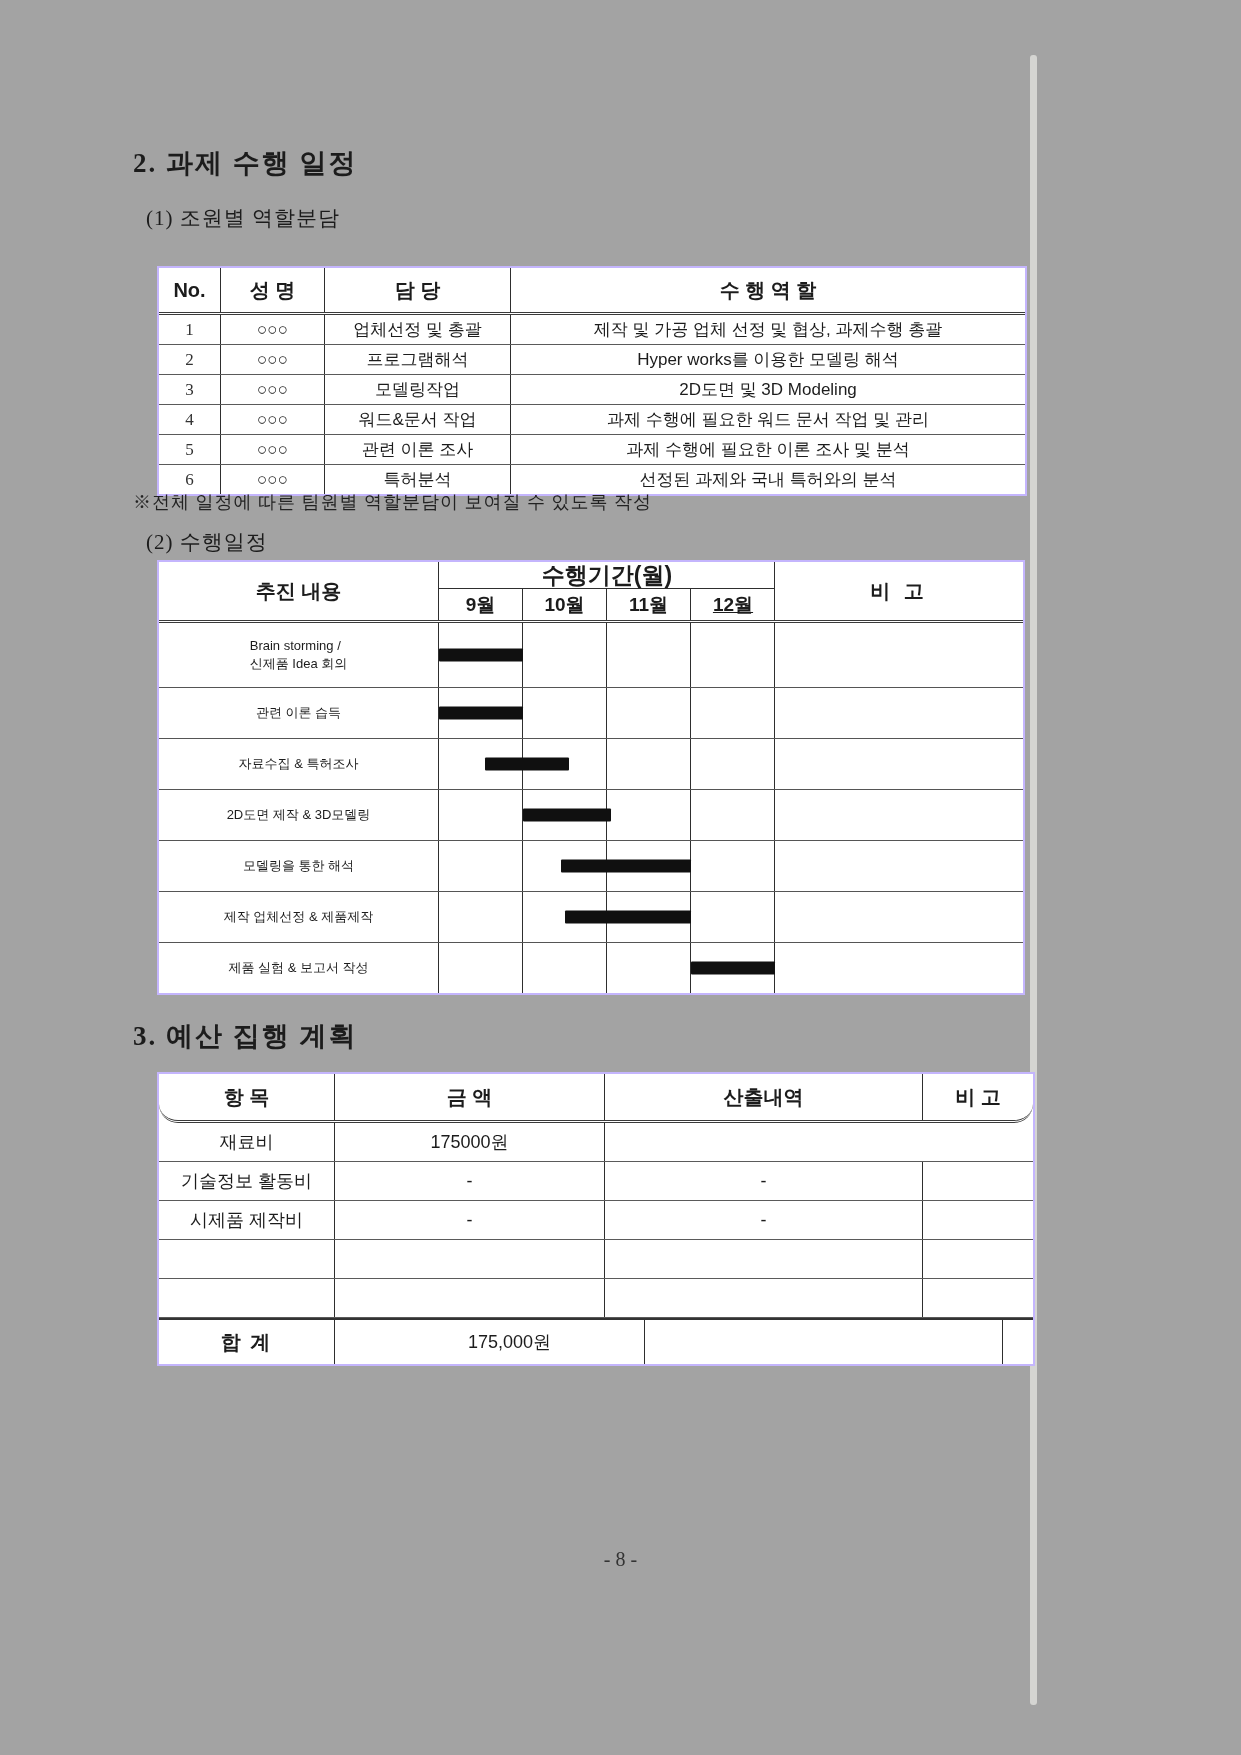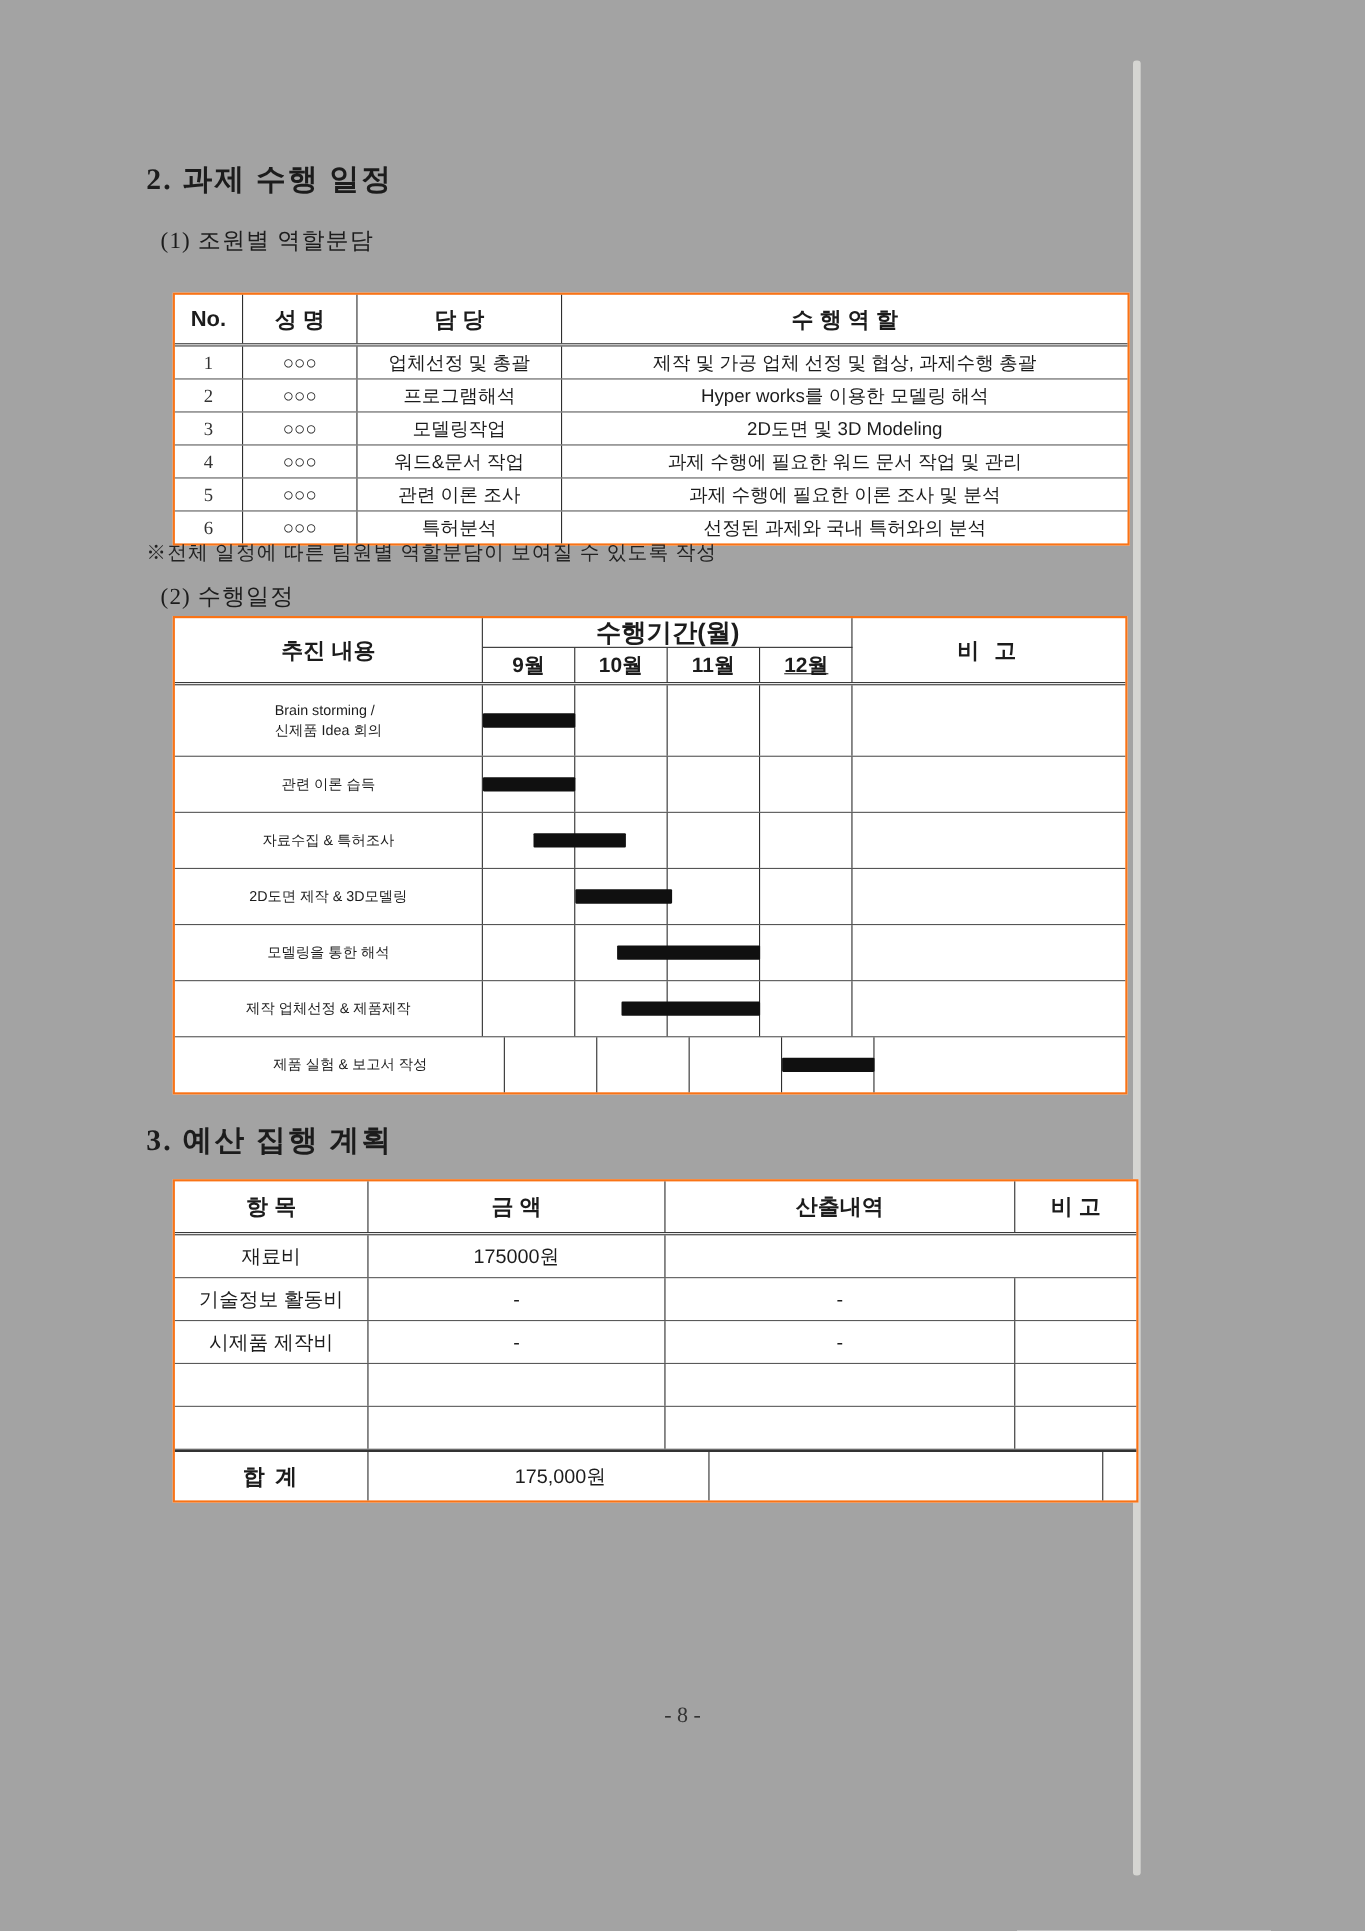--- a/index.html
+++ b/index.html
@@ -17,21 +17,21 @@
     background:#e9e9e6;opacity:.7;border-radius:3px;
   }
   .serif{font-family:"Liberation Serif","DejaVu Serif",serif;}
 
   .h-sec{position:absolute;font-size:27px;font-weight:bold;letter-spacing:2px;}
   .h-sub{position:absolute;font-size:21px;letter-spacing:1px;}
   .note{position:absolute;font-size:18px;letter-spacing:1px;color:#222;}
   .pagenum{position:absolute;width:100%;text-align:center;font-size:20px;color:#333;}
 
   
-  .tbl{position:absolute;border:2px solid #f97316;background:#fff;box-sizing:border-box;}
+  .tbl{position:absolute;border:2px solid #c4b5fd;background:#fff;box-sizing:border-box;}
 
   
   .r-row{display:grid;grid-template-columns:62px 104px 186px 1fr;border-bottom:1px solid #5a5a5a;}
   .r-row:last-child{border-bottom:none;}
   .r-row.head{height:44px;border-bottom:3px double #3a3a3a;}
   .r-row.head .cell{font-weight:bold;font-size:20px;}
   .r-row .cell{
     display:flex;align-items:center;justify-content:center;
     border-right:1px solid #2e2e2e;font-size:17px;height:100%;
     box-sizing:border-box;text-align:center;
@@ -49,36 +49,36 @@
   }
   .sh-task{grid-row:1/3;grid-column:1;border-right:1px solid #2e2e2e;
     display:flex;align-items:center;justify-content:center;font-weight:bold;font-size:20px;}
   .sh-period{grid-row:1;grid-column:2/6;border-bottom:1px solid #2e2e2e;
     display:flex;align-items:center;justify-content:center;font-weight:bold;font-size:23px;}
   .sh-m{grid-row:2;display:flex;align-items:center;justify-content:center;
     font-weight:bold;font-size:19px;border-right:1px solid #2e2e2e;}
   .sh-note{grid-row:1/3;grid-column:6;border-left:1px solid #2e2e2e;margin-left:-1px;
     display:flex;align-items:center;justify-content:center;font-weight:bold;font-size:20px;letter-spacing:4px;}
   .s-row{display:grid;grid-template-columns:280px 336px 1fr;border-bottom:1px solid #555;height:50px;}
-  .s-row:last-child{border-bottom:none;padding-left:20px;}
+  .s-row:last-child{border-bottom:none;}
   .s-row.tall{height:64px;}
   .s-task{display:flex;align-items:center;justify-content:center;border-right:1px solid #2e2e2e;
     font-size:13px;text-align:left;white-space:pre-line;line-height:1.35;box-sizing:border-box;}
   .s-months{position:relative;display:grid;grid-template-columns:repeat(4,1fr);}
   .s-mc{border-right:1px solid #2e2e2e;}
   .s-bar{position:absolute;top:50%;transform:translateY(-50%);height:13px;background:#101010;border-radius:1px;}
   .s-note{}
 
   
   .b-row{display:grid;grid-template-columns:176px 270px 318px 1fr;border-bottom:1px solid #5a5a5a;}
   .b-row:last-child{border-bottom:none;gap:40px;}
   .b-row .cell{display:flex;align-items:center;justify-content:center;border-right:1px solid #2e2e2e;
     font-size:18px;height:100%;box-sizing:border-box;text-align:center;}
   .b-row .cell:last-child{border-right:none;}
-  .b-row.head{height:46px;border-bottom:3px double #3a3a3a;}
+  .b-row.head{height:46px;border-bottom:3px double #3a3a3a;border-radius:19px;}
   .b-row.head .cell{font-weight:bold;font-size:20px;}
   .b-row.body{height:38px;}
   .b-row.total{height:44px;border-top:2px solid #333;}
   .b-row.total .cell.c0{font-weight:bold;font-size:20px;letter-spacing:2px;}
 </style>
 </head>
 <body>
 
 <div class="page">
   <div class="scan-shade"></div>

